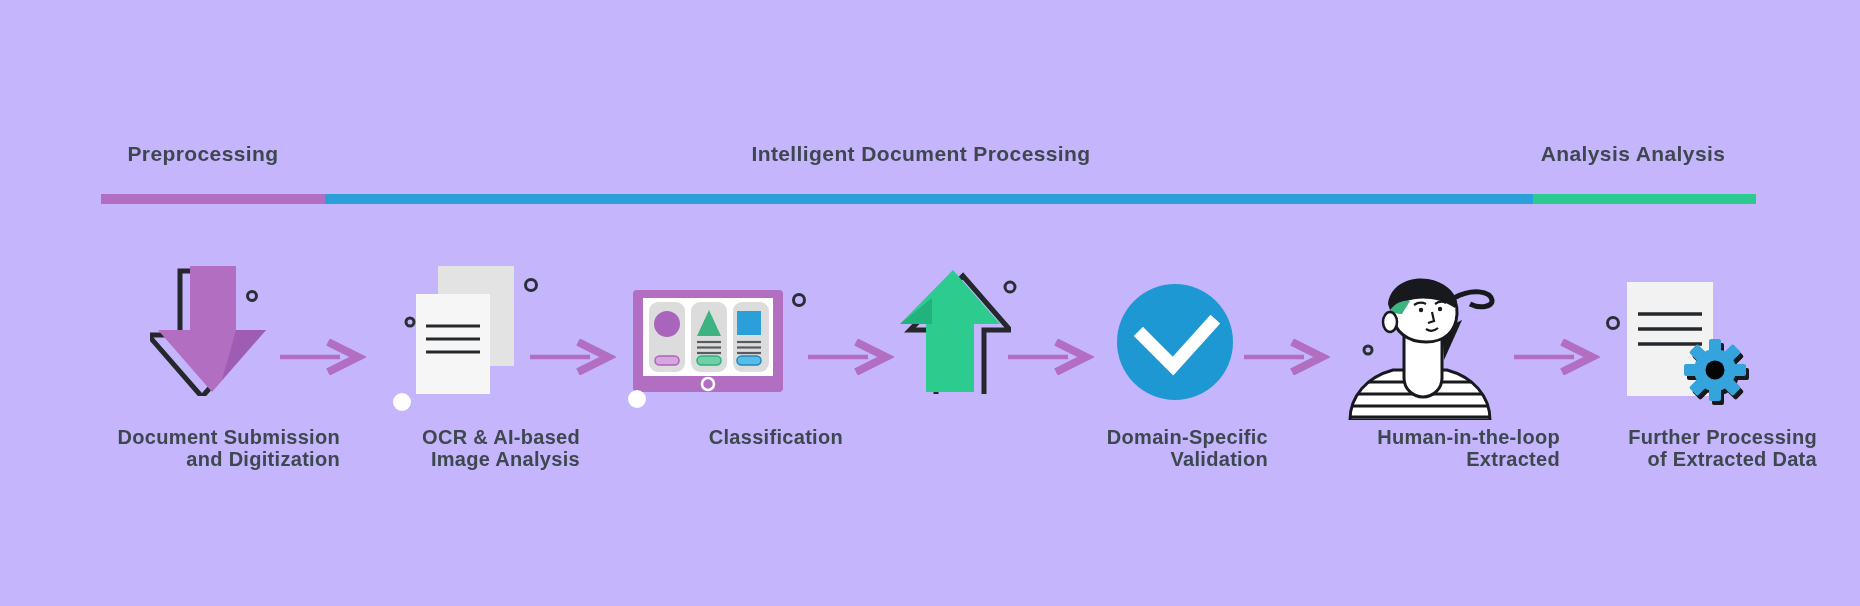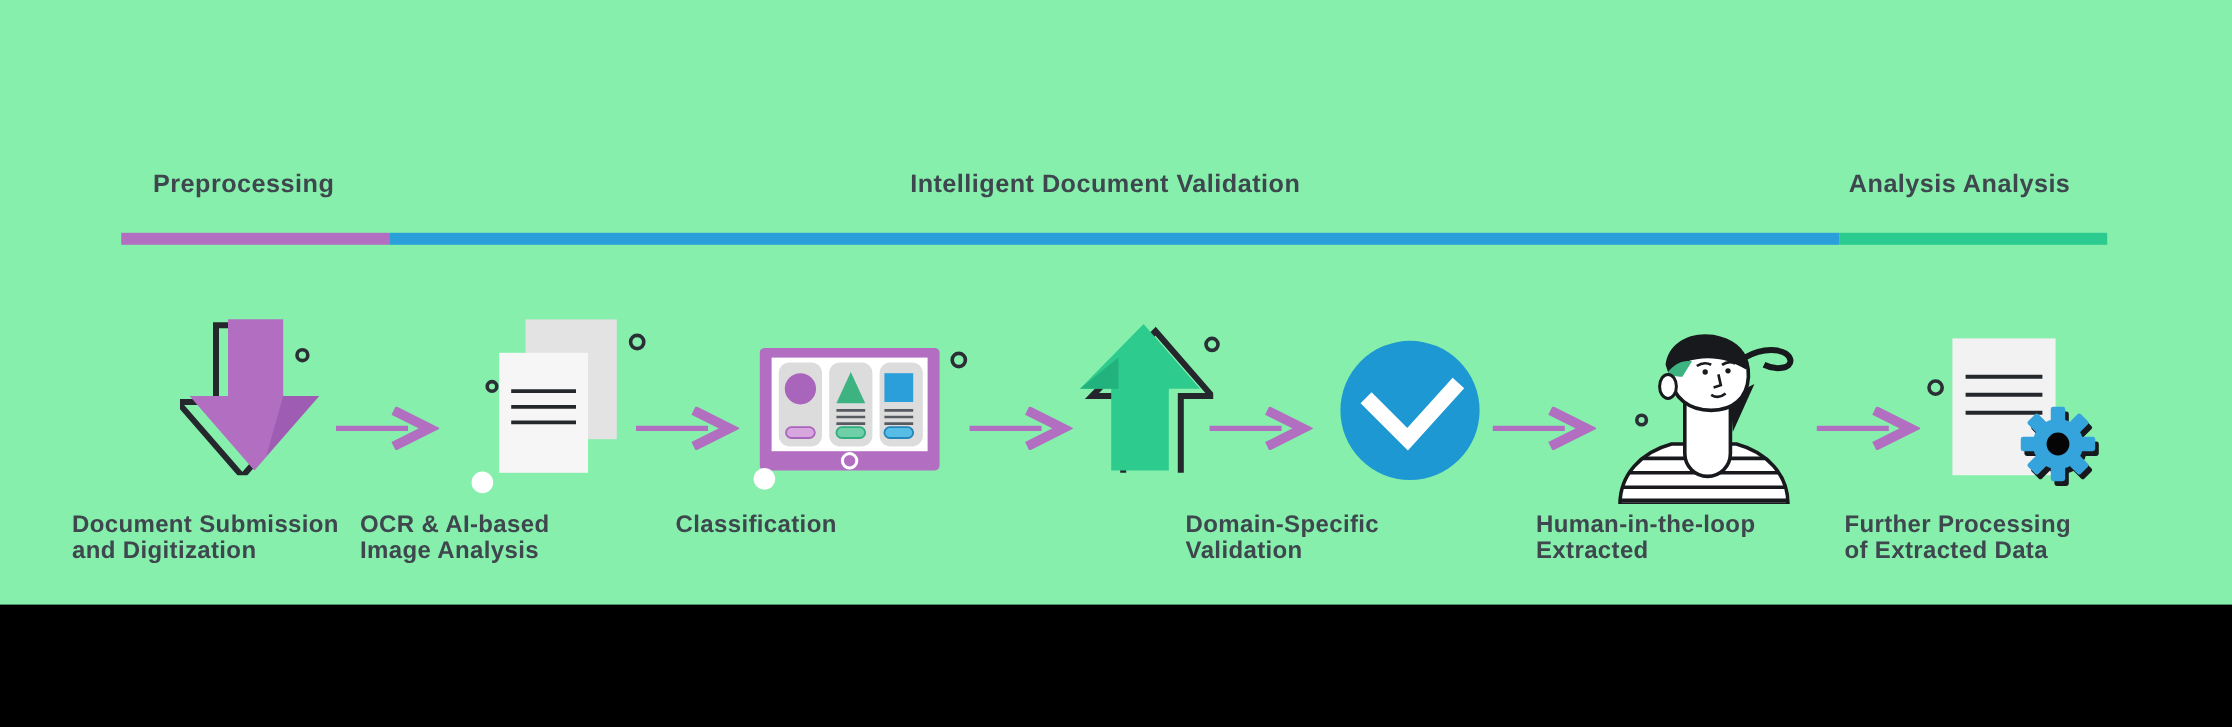--- a/index.html
+++ b/index.html
@@ -1,44 +1,44 @@
 <!DOCTYPE html>
 <html><head>
 <meta charset="utf-8">
 <style>
   html,body { margin:0; padding:0; background:#000; }
   #canvas {
-    position:relative; width:1860px; height:504px; background:#86efac;
+    position:relative; width:1860px; height:606px; background:#c4b5fd;
     overflow:hidden; font-family:"Liberation Sans", sans-serif;
   }
   .tl-label {
     position:absolute; top:142px; transform:translateX(-50%);
     color:#3e474e; font-size:21px; font-weight:bold; letter-spacing:.4px;
     white-space:nowrap;
   }
   .bar-seg { position:absolute; top:194px; height:10px; }
   .seg-pre  { background:#b26fc1; }
   .seg-idp  { background:#2b9fd9; }
   .seg-fa   { background:#2bcb90; }
   .stage-icon { position:absolute; }
   .caption {
     position:absolute; top:426px; width:280px; transform:translateX(-50%);
-    text-align:left; color:#3e474e; font-size:20px; line-height:22px;
+    text-align:right; color:#3e474e; font-size:20px; line-height:22px;
     font-weight:bold; letter-spacing:.3px; white-space:pre-line;
   }
   .connector { position:absolute; top:339px; }
   svg { display:block; }
 </style>
 </head>
 <body>
 
 <div id="canvas">
 
   <div class="tl-label" style="left:203px">Preprocessing</div>
-  <div class="tl-label" style="left:921px">Intelligent Document Validation</div>
+  <div class="tl-label" style="left:921px">Intelligent Document Processing</div>
   <div class="tl-label" style="left:1633px">Analysis Analysis</div>
 
   <div class="bar-seg seg-pre" style="left:101px;  width:224px"></div>
   <div class="bar-seg seg-idp" style="left:325px;  width:1208px"></div>
   <div class="bar-seg seg-fa" style="left:1533px; width:223px"></div>
 
   <div class="stage-icon" style="left:150px; top:264px">
     <svg width="125" height="132" viewBox="0 0 125 132">
       <path d="M40 2 H86 V66 H116 L62 128 L8 66 H40 Z" transform="translate(-10,5)" fill="none" stroke="#24282c" stroke-width="5"></path>
       <path d="M40 2 H86 V66 H116 L62 128 L8 66 H40 Z" fill="#b26fc1"></path>

